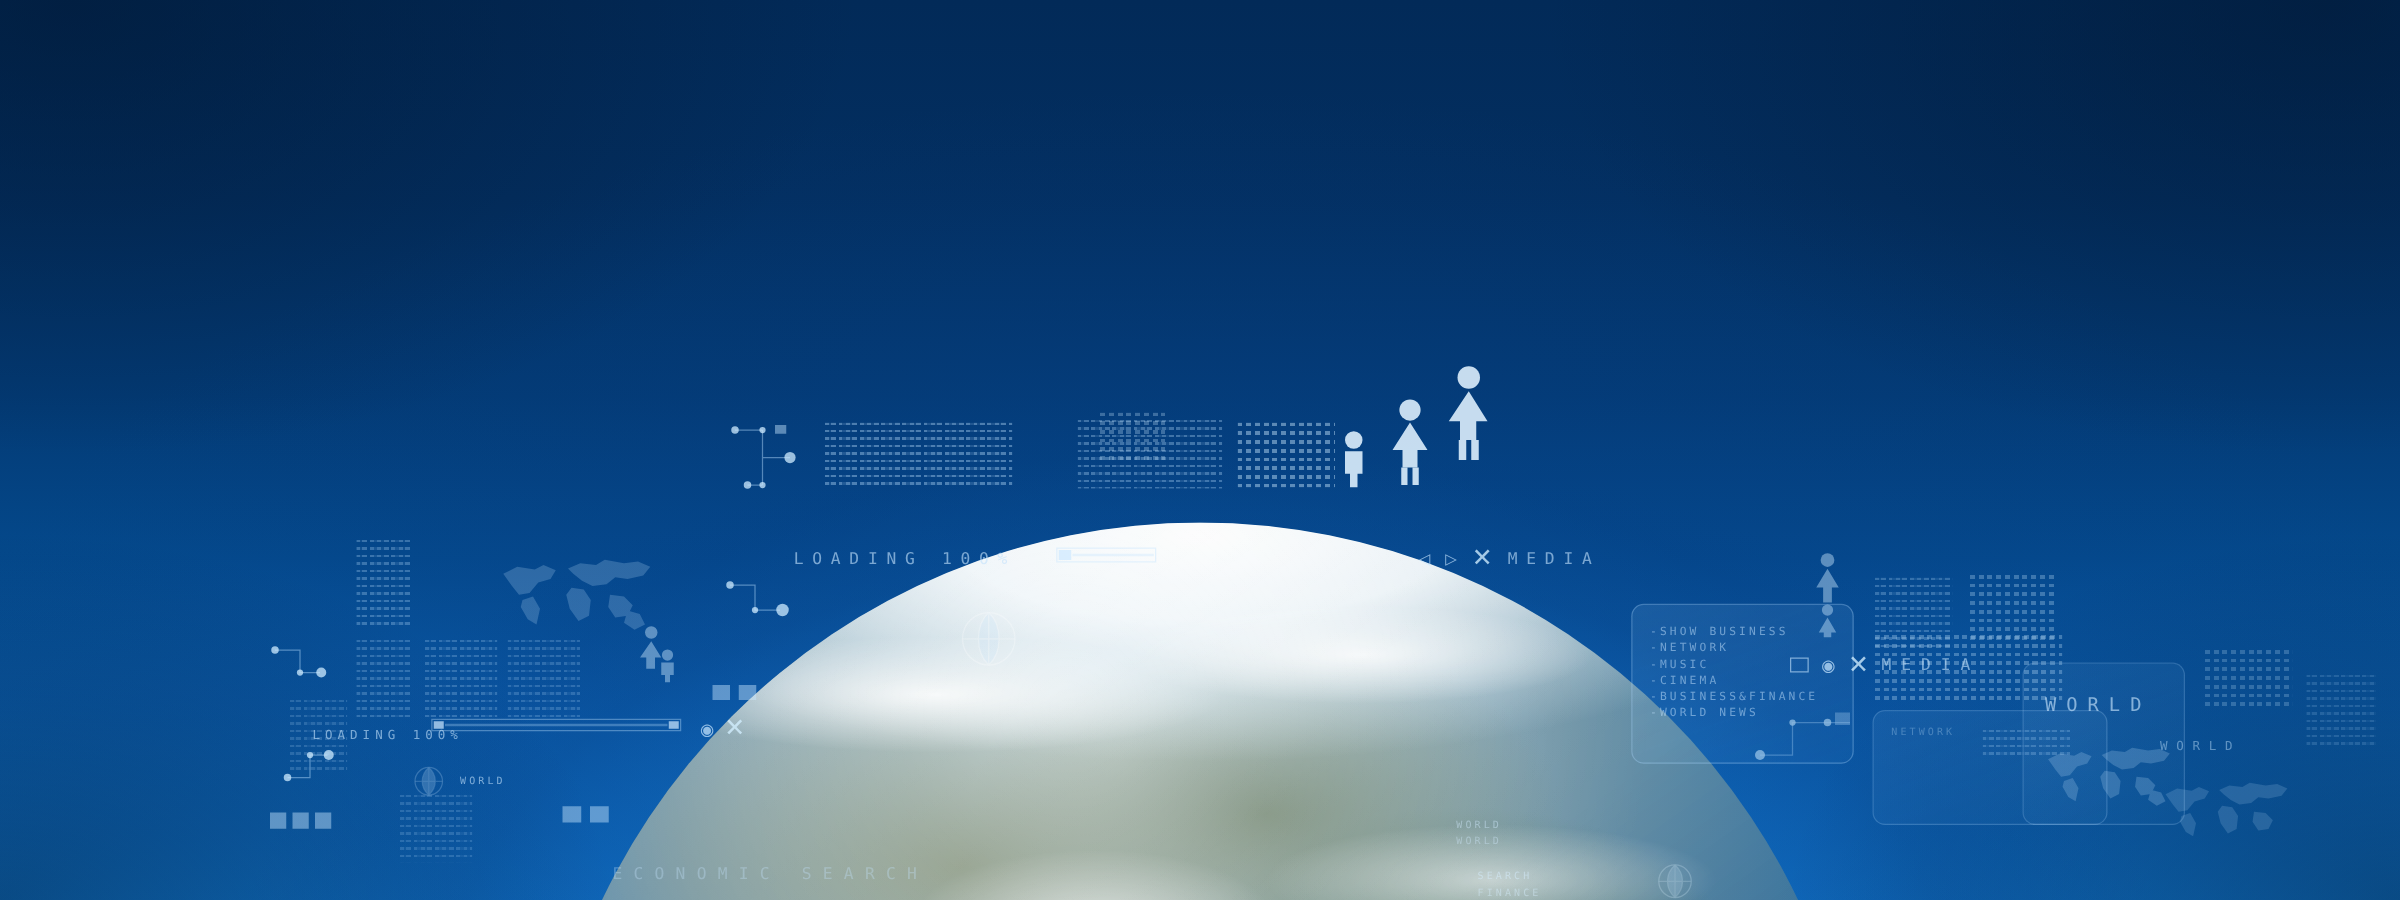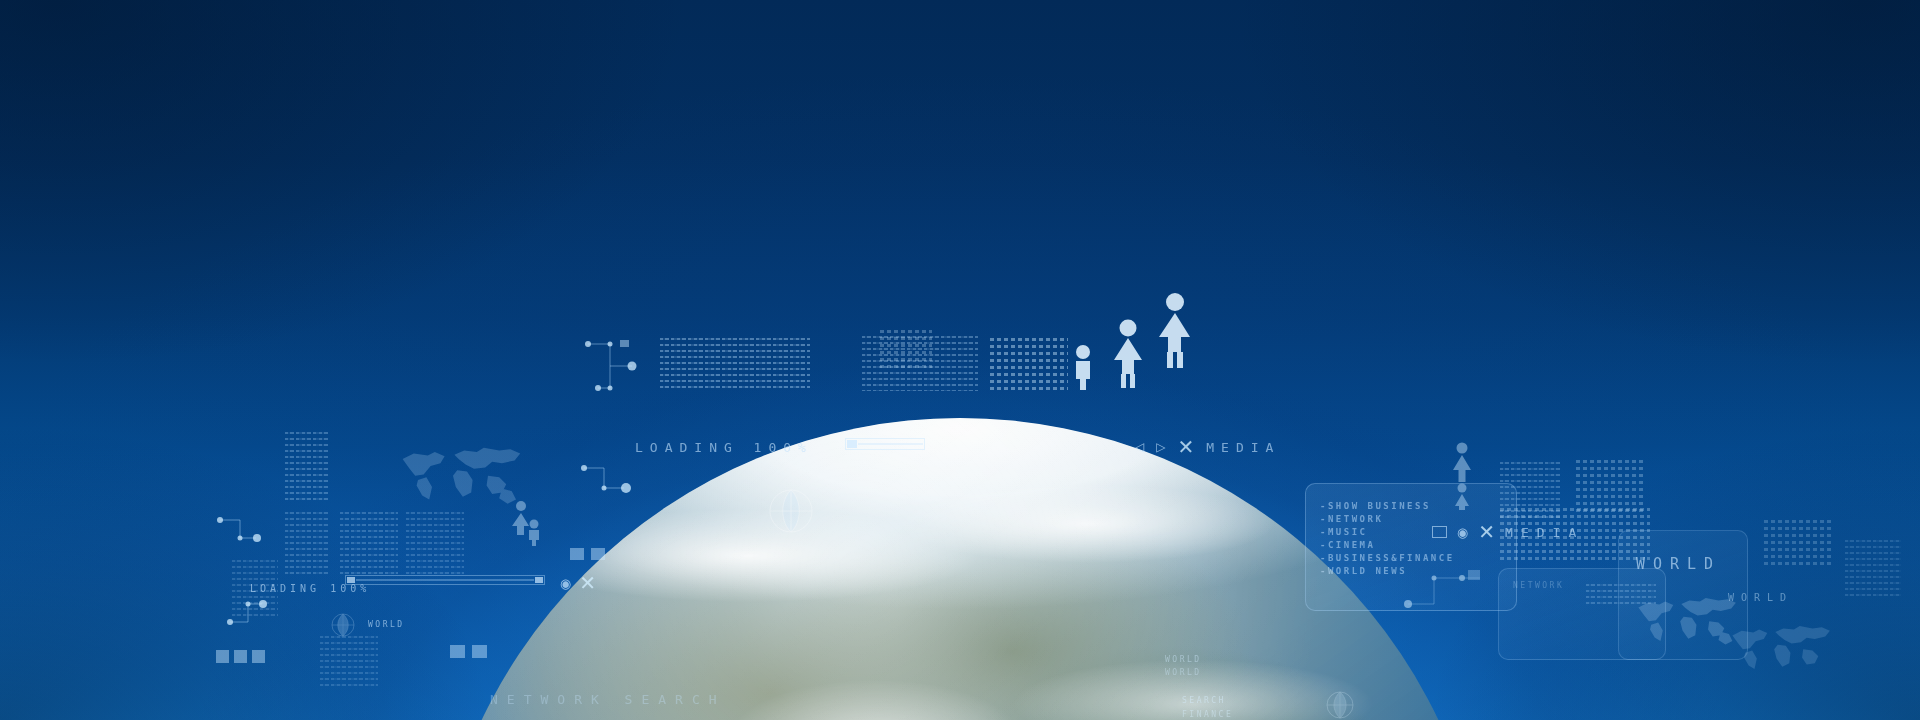--- a/index.html
+++ b/index.html
@@ -395,55 +395,55 @@
   </div>
   <div class="hud" style="left:450px;top:645px;display:flex;gap:7px;">
     <div class="sq" style="width:15px;height:13px;"></div>
     <div class="sq" style="width:15px;height:13px;"></div>
   </div>
   <div class="hud" style="left:570px;top:548px;display:flex;gap:7px;">
     <div class="sq" style="width:14px;height:12px;"></div>
     <div class="sq" style="width:14px;height:12px;"></div>
   </div>
 
-  <div class="hud hud-label" style="left:490px;top:692px;letter-spacing:9px;opacity:.55;">NETWORK SEARCH</div>
+  <div class="hud hud-label" style="left:490px;top:692px;letter-spacing:9px;opacity:.55;">ECONOMIC SEARCH</div>
 
   <svg class="hud" style="left:1442px;top:440px;width:40px;height:70px;" viewBox="0 0 40 70">
     <g class="person dim">
       <circle cx="20" cy="8" r="5.5"></circle>
         <path d="M20 15 l9 15 h-5.5 v12 h-7 v-12 h-5.5 z"></path>
       <circle cx="20" cy="48" r="4.5"></circle>
         <path d="M20 54 l7 12 h-4 v4 h-6 v-4 h-4 z"></path>
     </g>
   </svg>
 
   <div class="hud textblock" style="left:1500px;top:462px;width:62px;height:56px;opacity:.50;"></div>
   <div class="hud binblock" style="left:1576px;top:460px;width:68px;height:56px;opacity:.45;"></div>
 
-  <div class="hud panel" style="left:1305px;top:483px;width:212px;height:128px;font-weight:bold;">
+  <div class="hud panel" style="left:1305px;top:483px;width:178px;height:128px;">
     <div class="menu-list" style="padding:16px 0 0 14px;">
       <div>-SHOW BUSINESS</div>
       <div>-NETWORK</div>
       <div>-MUSIC</div>
       <div>-CINEMA</div>
       <div>-BUSINESS&amp;FINANCE</div>
       <div>-WORLD NEWS</div>
     </div>
   </div>
 
   <div class="hud" style="left:1432px;top:522px;display:flex;align-items:center;gap:10px;">
     <div class="icon-box"></div>
     <span class="icon-eye">◉</span>
     <span class="icon-x">✕</span>
     <span class="hud-label" style="letter-spacing:8px;">MEDIA</span>
   </div>
 
   <div class="hud binblock" style="left:1500px;top:508px;width:150px;height:52px;opacity:.48;"></div>
 
-  <div class="hud panel" style="left:1498px;top:568px;width:168px;height:92px;opacity:.7;">
+  <div class="hud panel" style="left:1498px;top:568px;width:188px;height:92px;opacity:.7;">
     <div style="padding:12px 0 0 14px;">
       <div class="hud-label tiny" style="color:rgba(200,230,255,0.42)">NETWORK</div>
     </div>
   </div>
   <div class="hud textblock" style="left:1586px;top:584px;width:70px;height:22px;opacity:.45;"></div>
 
   <div class="hud panel" style="left:1618px;top:530px;width:130px;height:130px;opacity:.65;"></div>
   <div class="hud hud-label" style="left:1636px;top:555px;letter-spacing:8px;font-size:15px;color:rgba(205,232,255,0.62);">WORLD</div>
   <svg class="hud ghost-map" style="left:1628px;top:588px;width:116px;height:62px;" viewBox="0 0 200 100">
     <path d="M18 30 l16 -8 l20 3 l10 -5 l14 6 l-6 10 l-14 4 l-10 12 l-12 2 l-8 -10 z

